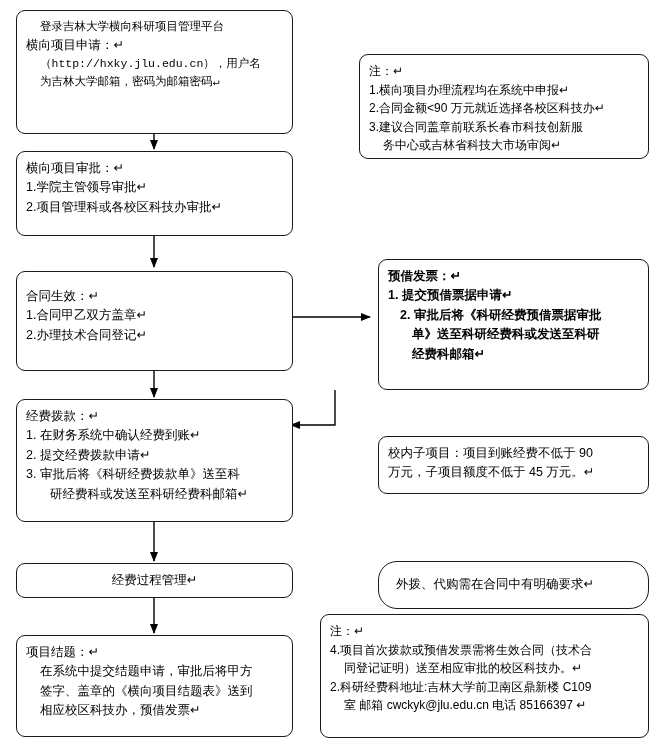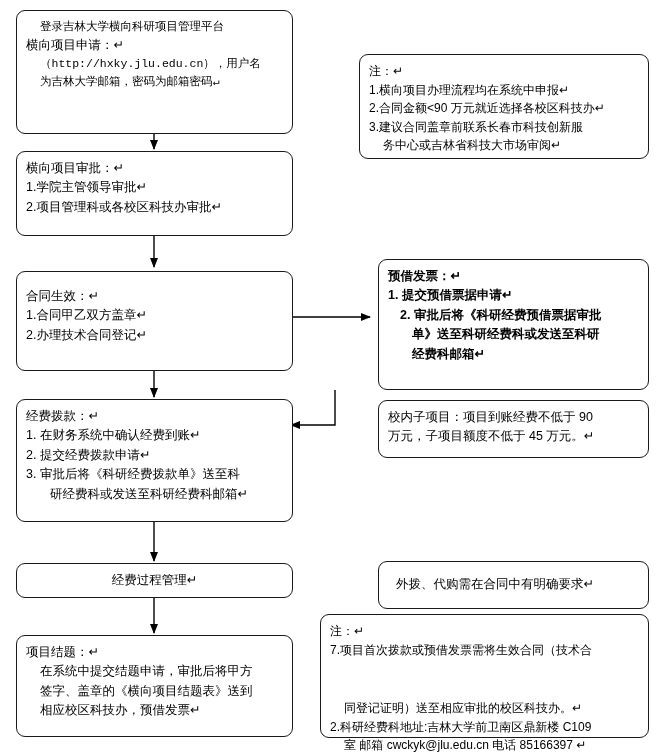--- a/index.html
+++ b/index.html
@@ -139,30 +139,30 @@
   </div>
 
   <div class="box" style="left:378px; top:259px; width:271px; height:131px;font-weight:bold;">
     <div class="line">预借发票：↵</div>
     <div class="line indent2" style="padding-left:24px;">1. 提交预借票据申请↵</div>
     <div class="line" style="padding-left:24px; text-indent:-12px;">2. 审批后将《科研经费预借票据审批</div>
     <div class="line" style="padding-left:24px;">单》送至科研经费科或发送至科研</div>
     <div class="line" style="padding-left:24px;">经费科邮箱↵</div>
   </div>
 
-  <div class="box" style="left:378px; top:400px; width:271px; height:58px;">
+  <div class="box" style="left:378px; top:436px; width:271px; height:58px;">
     <div class="line">校内子项目：项目到账经费不低于 90</div>
     <div class="line">万元，子项目额度不低于 45 万元。↵</div>
   </div>
 
-  <div class="box vcenter" style="left:378px; top:561px; width:271px; height:48px;">
+  <div class="box vcenter" style="left:378px; top:561px; width:271px; height:48px;border-radius:19px;">
     <div class="line" style="width:100%; padding-left:8px;">外拨、代购需在合同中有明确要求↵</div>
   </div>
 
   <div class="box" style="left:320px; top:614px; width:329px; height:124px; font-size:12px;">
     <div class="line">注：↵</div>
-    <div class="line indent">7.项目首次拨款或预借发票需将生效合同（技术合</div>
-    <div class="line" style="padding-left:14px;margin-top:40px;">同登记证明）送至相应审批的校区科技办。↵</div>
+    <div class="line indent">4.项目首次拨款或预借发票需将生效合同（技术合</div>
+    <div class="line" style="padding-left:14px;">同登记证明）送至相应审批的校区科技办。↵</div>
     <div class="line indent">2.科研经费科地址:吉林大学前卫南区鼎新楼 C109</div>
     <div class="line" style="padding-left:14px;">室 邮箱 cwckyk@jlu.edu.cn 电话 85166397 ↵</div>
   </div>
 
 </div>
 
 </body></html>

